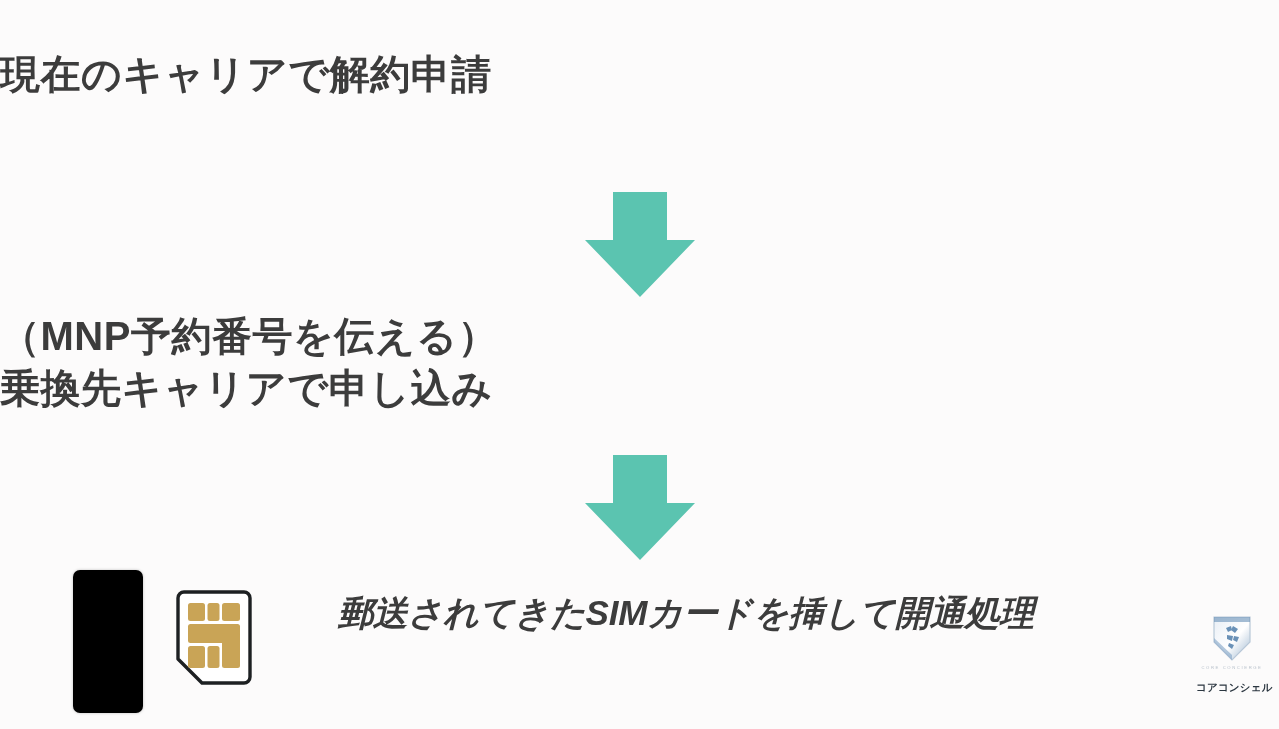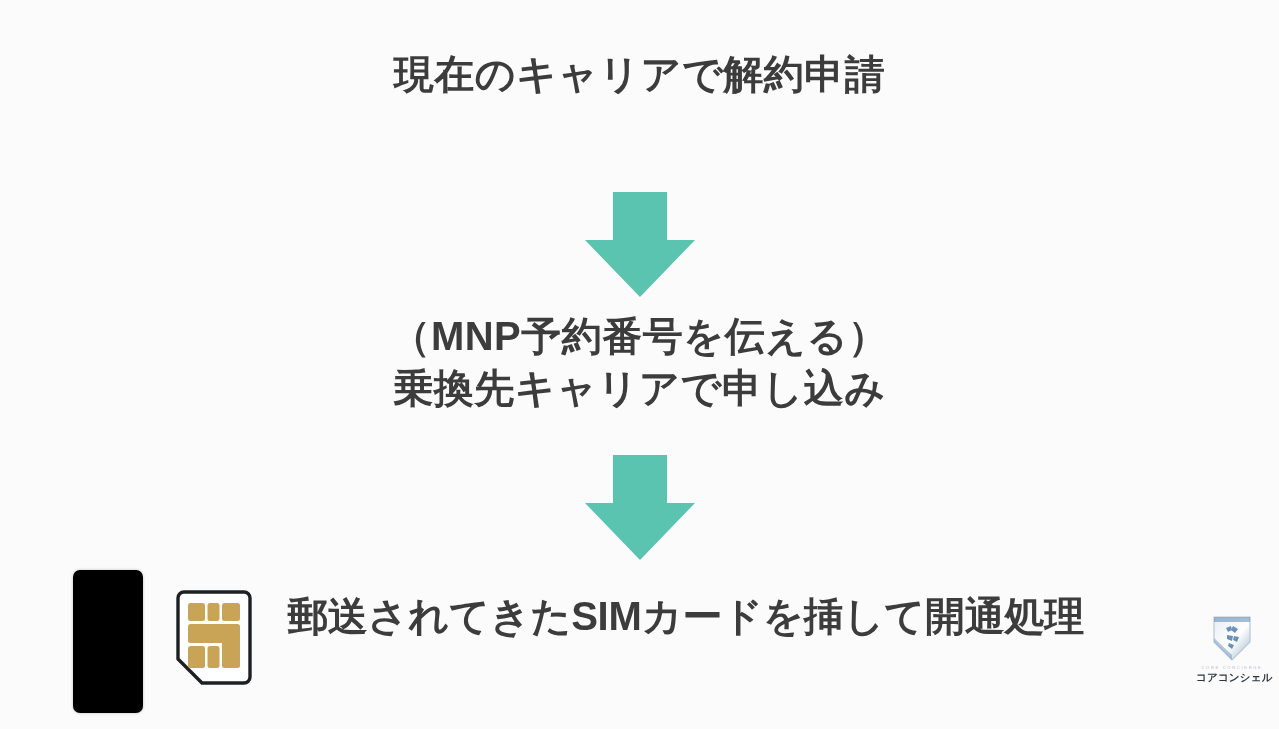--- a/index.html
+++ b/index.html
@@ -17,21 +17,21 @@
     position: relative;
     width: 1279px;
     height: 729px;
     background: #fcfbfb;
     overflow: hidden;
   }
 
   
   .step-text {
     position: absolute;
-    text-align: center;
+    text-align: left;
     color: #3c3c3c;
     font-weight: bold;
     letter-spacing: 0.5px;
     white-space: nowrap;
     line-height: 1.30;
   }
   .step-text .ln {
     display: block;
   }
 
@@ -44,23 +44,24 @@
   #step2 {
     left: 0;
     width: 1279px;
     top: 310px;
     font-size: 40px;
   }
   #step3 {
     left: 266px;
     width: 840px;
     top: 590px;
-    font-size: 40px;
+    font-size: 35px;
     text-align: center;
     letter-spacing: -0.2px;
+    font-style: italic;
   }
 
   
   .arrow {
     position: absolute;
     width: 110px;
     height: 105px;
   }
   #arrow1 { left: 585px; top: 192px; }
   #arrow2 { left: 585px; top: 455px; }
@@ -106,21 +107,21 @@
     color: #b9c2cc;
     margin-top: 1px;
     white-space: nowrap;
   }
   #logo .logo-name {
     display: block;
     font-size: 10.5px;
     font-weight: bold;
     color: #2b3640;
     letter-spacing: 0.2px;
-    margin-top: 1px;
+    margin-top: 11px;
     white-space: nowrap;
   }
 </style>
 </head>
 <body>
 
 <div id="slide">
 
   <div id="step1" class="step-text">
     <span class="ln">現在のキャリアで解約申請</span>

